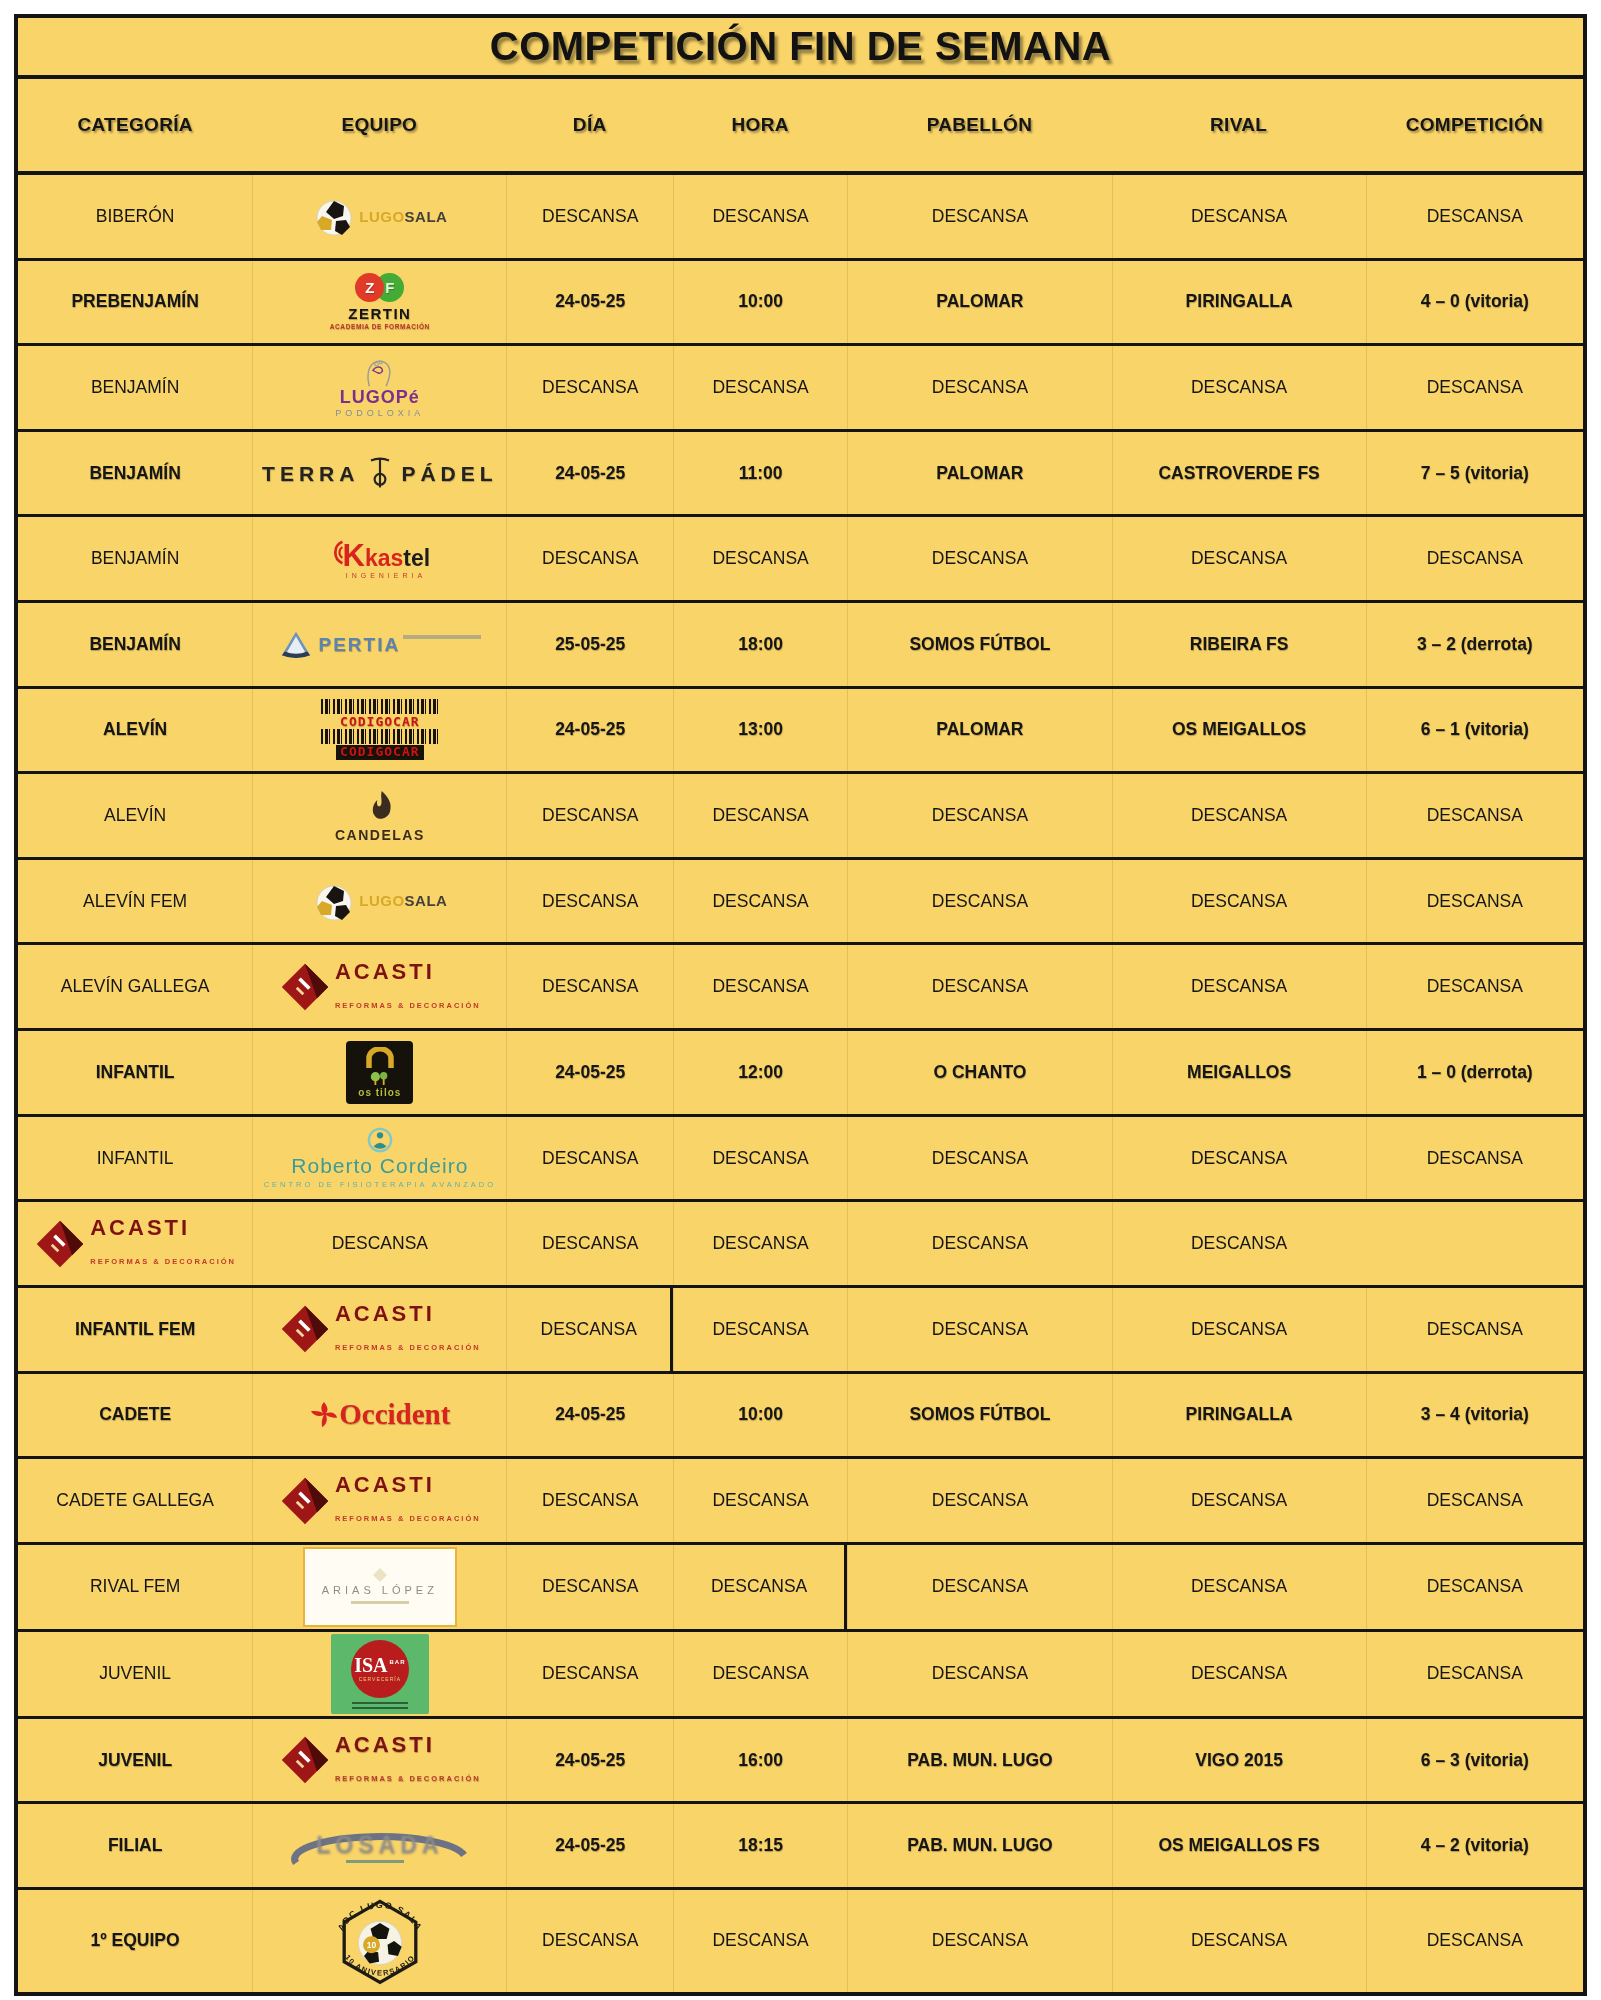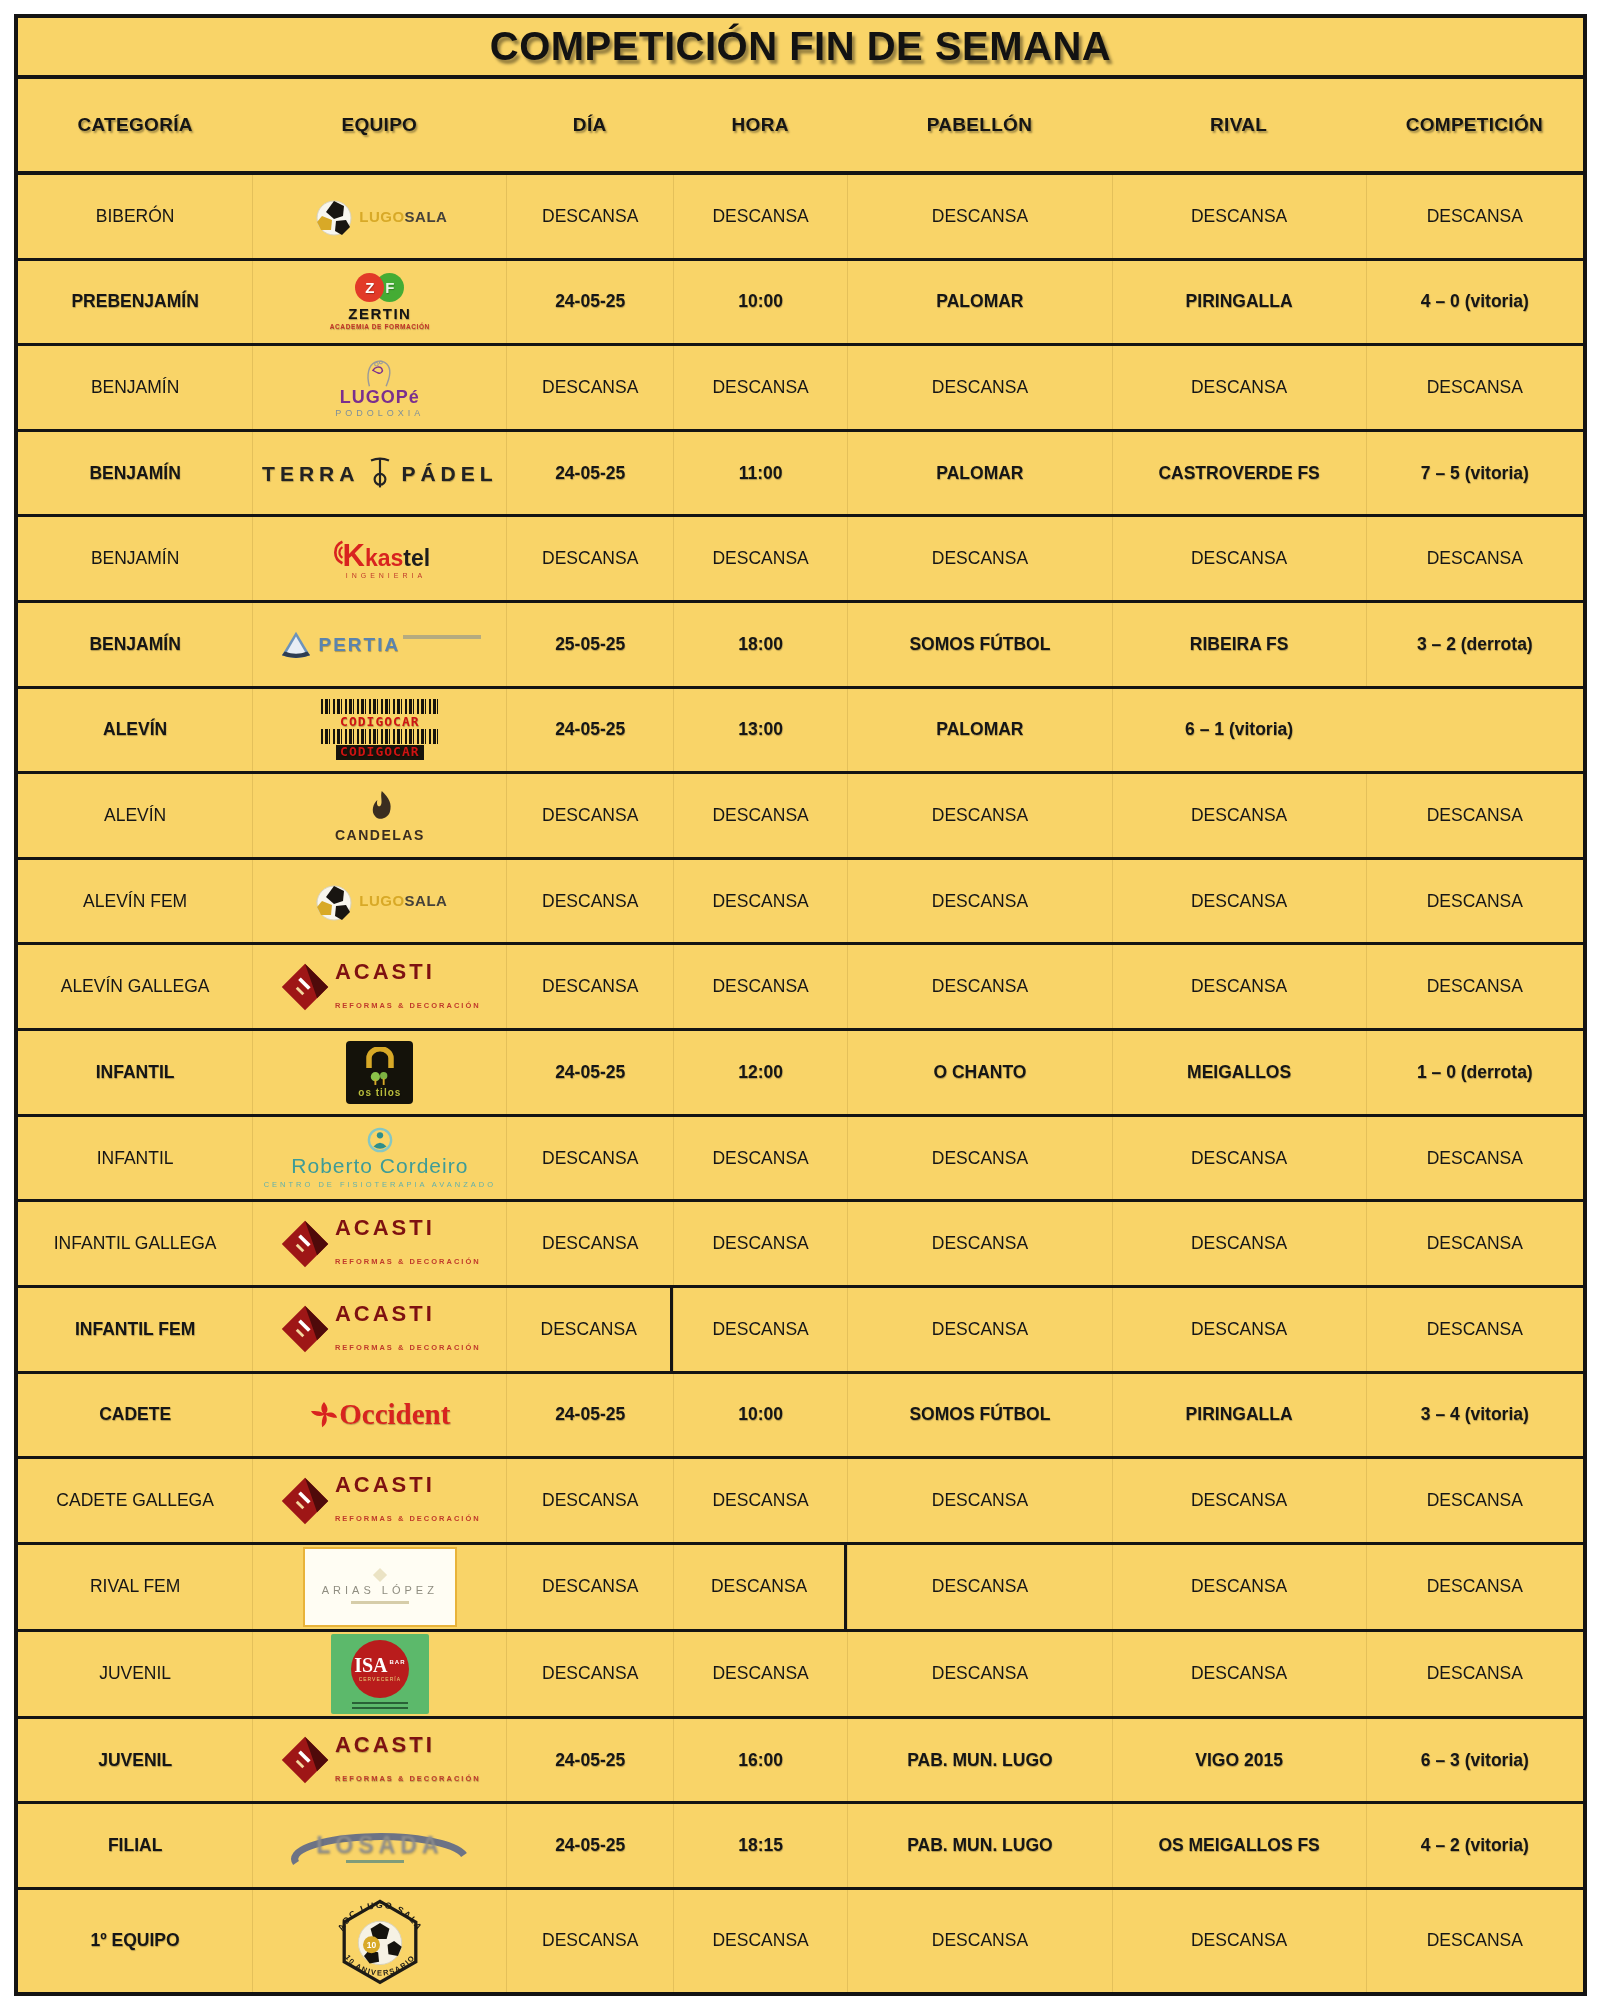--- a/index.html
+++ b/index.html
@@ -254,20 +254,21 @@
   <div class="logo lg-codigocar">
     <div class="cbar"></div>
     <span class="t1">CODIGOCAR</span>
     <div class="cbar"></div>
     <span class="t2">CODIGOCAR</span>
   </div>
 </div>
     <div class="cell c-dia">24-05-25</div>
     <div class="cell c-hora">13:00</div>
     <div class="cell c-pabellon">PALOMAR</div>
+    <div class="cell c-rival">OS MEIGALLOS</div>
     <div class="cell c-competicion">6 – 1 (vitoria)</div>
   </div>
 
   <div class="grid row">
     <div class="cell c-categoria">ALEVÍN</div>
     <div class="cell c-equipo">
   <div class="logo lg-candelas">
     <svg viewBox="0 0 36 40" width="32" height="36">
       <path d="M20 2 C28 10 32 16 29 26 C26.5 33 17 36 12.5 30.5 C7.5 24.5 10.5 16 15 12 C13.5 18 16.5 20.5 18.5 18.5 C21.5 15.5 18 8 20 2 Z" fill="#3A2D20"></path>
     </svg>
@@ -362,21 +363,20 @@
   </div>
 </div>
     <div class="cell c-dia">DESCANSA</div>
     <div class="cell c-hora">DESCANSA</div>
     <div class="cell c-pabellon">DESCANSA</div>
     <div class="cell c-rival">DESCANSA</div>
     <div class="cell c-competicion">DESCANSA</div>
   </div>
 
   <div class="grid row">
-    <div class="cell c-categoria">INFANTIL GALLEGA</div>
     <div class="cell c-equipo">
   <div class="logo lg-acasti">
     <svg viewBox="0 0 56 56" width="52" height="52">
       <polygon points="28,3 53,28 28,53 3,28" fill="#9E1616"></polygon>
       <polygon points="28,3 53,28 41,40" fill="#4F0A0A"></polygon>
       <rect x="20" y="22" width="15" height="4" fill="#fff" transform="rotate(45 27 24)"></rect>
       <rect x="18" y="31" width="10" height="3" fill="#f3d8a0" transform="rotate(45 23 32)"></rect>
     </svg>
     <div class="atext">
       <span class="t1">ACASTI</span>

